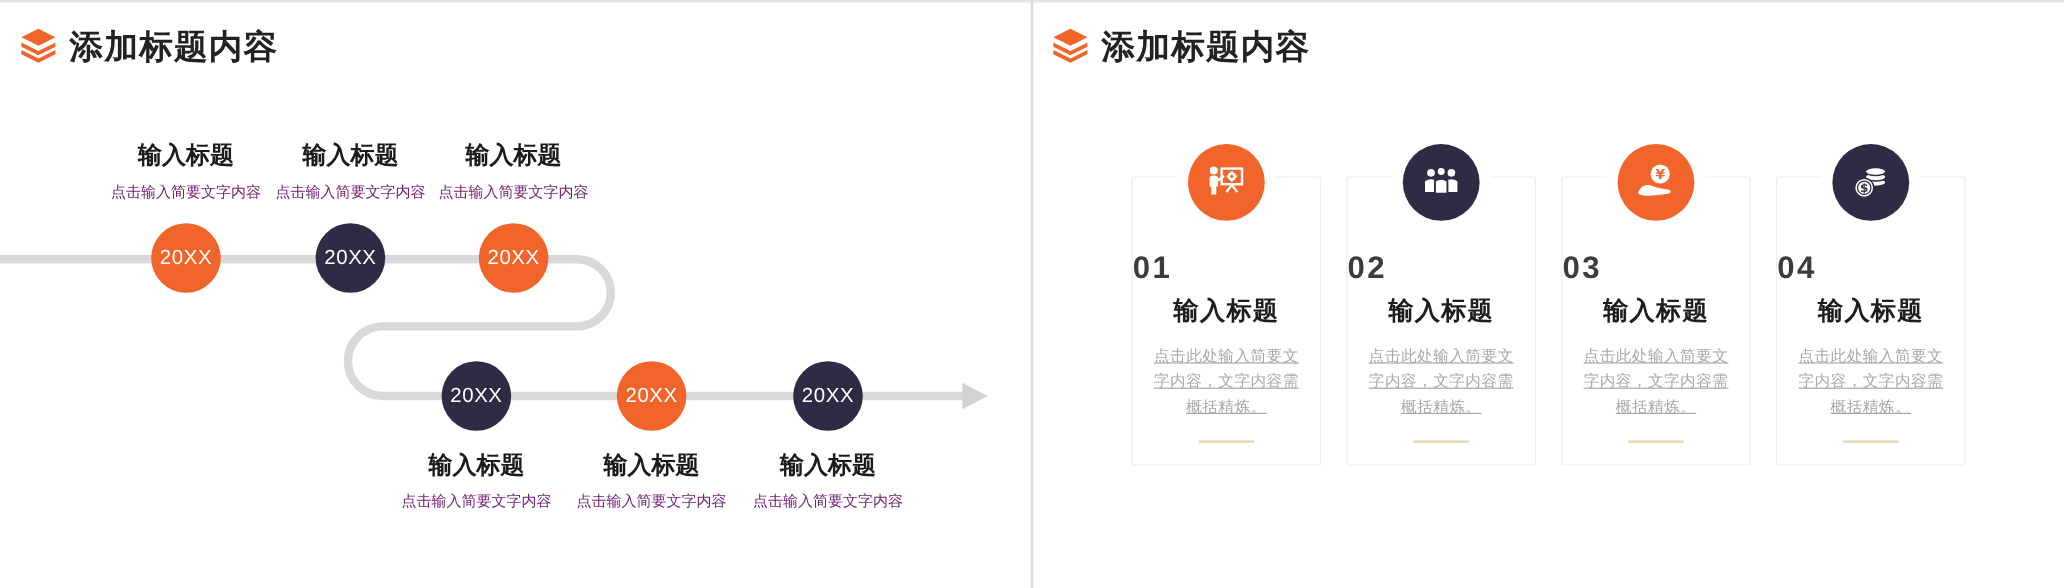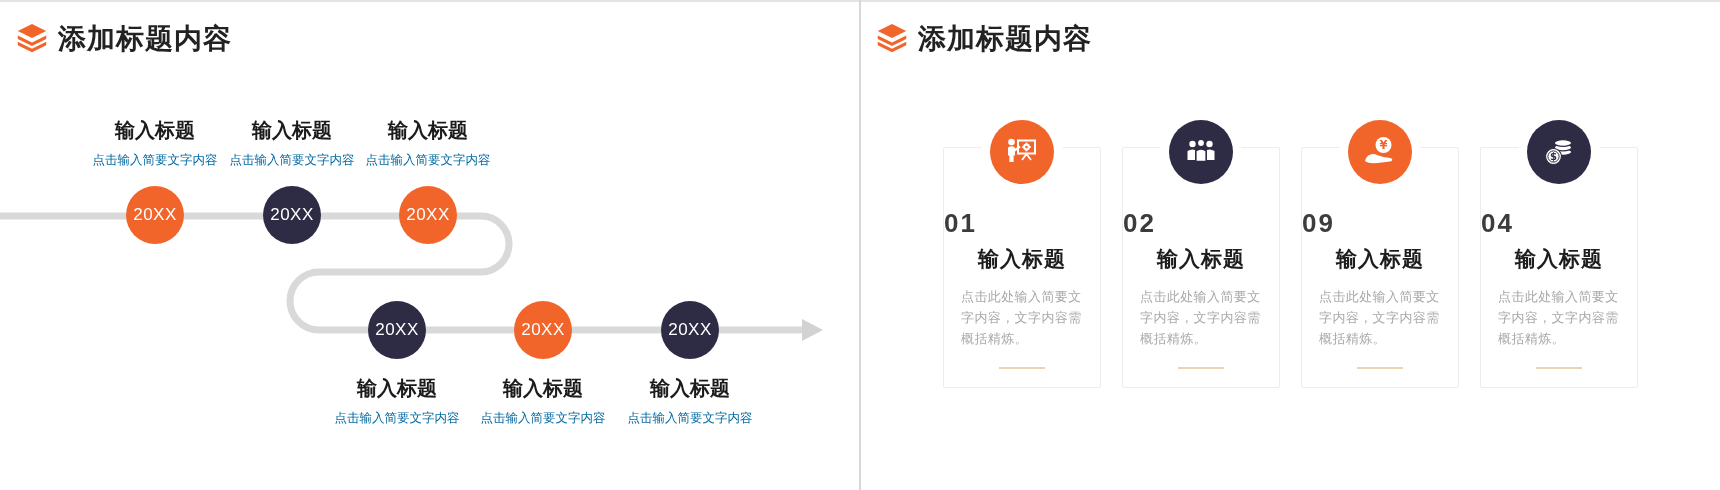--- a/index.html
+++ b/index.html
@@ -13,26 +13,26 @@
   .slide-header{position:absolute;top:21px;left:16px;height:36px;display:flex;align-items:center;}
   .layers-icon{width:32px;height:32px;flex:0 0 32px;}
   .slide-title{margin:0 0 0 10px;font-size:28px;font-weight:bold;color:#222;letter-spacing:1px;white-space:nowrap;}
   
   .timeline-svg{position:absolute;top:0;left:0;pointer-events:none;}
   .node{position:absolute;width:58px;height:58px;border-radius:50%;display:flex;align-items:center;justify-content:center;color:#fff;font-size:17px;font-weight:400;letter-spacing:.5px;}
   .node.orange{background:#F2652A;}
   .node.navy{background:#2E2B45;}
   .tl-text{position:absolute;width:170px;text-align:center;}
   .tl-title{font-size:20px;font-weight:bold;color:#1b1b1b;line-height:28px;white-space:nowrap;}
-  .tl-desc{margin-top:7px;font-size:12.5px;color:#0369a1;line-height:18px;white-space:nowrap;}
+  .tl-desc{margin-top:7px;font-size:12.5px;color:#701a75;line-height:18px;white-space:nowrap;}
   
   .card{position:absolute;top:147px;width:158px;height:241px;background:#fff;border:1px solid #EDEDED;border-radius:2px;box-sizing:border-box;}
   .card-number{position:absolute;top:60px;left:0;width:100%;text-align:left;font-size:26px;font-weight:600;color:#3c3c3c;letter-spacing:2px;}
   .card-title{position:absolute;top:97px;left:0;width:100%;text-align:center;font-size:21px;font-weight:bold;color:#1d1d1d;letter-spacing:1px;}
-  .card-desc{position:absolute;top:138px;left:50%;transform:translateX(-50%);width:122px;font-size:13px;line-height:21px;color:#A8A8A8;letter-spacing:.4px;}
+  .card-desc{position:absolute;top:138px;left:50%;transform:translateX(-50%);width:122px;text-align:center;font-size:13px;line-height:21px;color:#A8A8A8;letter-spacing:.4px;text-decoration:underline;}
   .card-line{position:absolute;top:219px;left:50%;transform:translateX(-50%);width:46px;height:2px;background:#E9D6B0;}
   .badge{position:absolute;top:120px;width:64px;height:64px;border-radius:50%;box-shadow:0 0 0 9px #fff;display:flex;align-items:center;justify-content:center;}
   .badge.orange{background:#F2652A;}
   .badge.navy{background:#2E2B45;}
   .badge svg{width:36px;height:36px;}
 </style>
 </head>
 <body>
 
 <div class="stage">
@@ -120,21 +120,21 @@
     </div>
 
     <div class="card" style="left:262px;">
       <div class="card-number">02</div>
       <div class="card-title">输入标题</div>
       <div class="card-desc">点击此处输入简要文字内容，文字内容需概括精炼。</div>
       <div class="card-line"></div>
     </div>
 
     <div class="card" style="left:441px;">
-      <div class="card-number">09</div>
+      <div class="card-number">03</div>
       <div class="card-title">输入标题</div>
       <div class="card-desc">点击此处输入简要文字内容，文字内容需概括精炼。</div>
       <div class="card-line"></div>
     </div>
 
     <div class="card" style="left:620px;">
       <div class="card-number">04</div>
       <div class="card-title">输入标题</div>
       <div class="card-desc">点击此处输入简要文字内容，文字内容需概括精炼。</div>
       <div class="card-line"></div>

